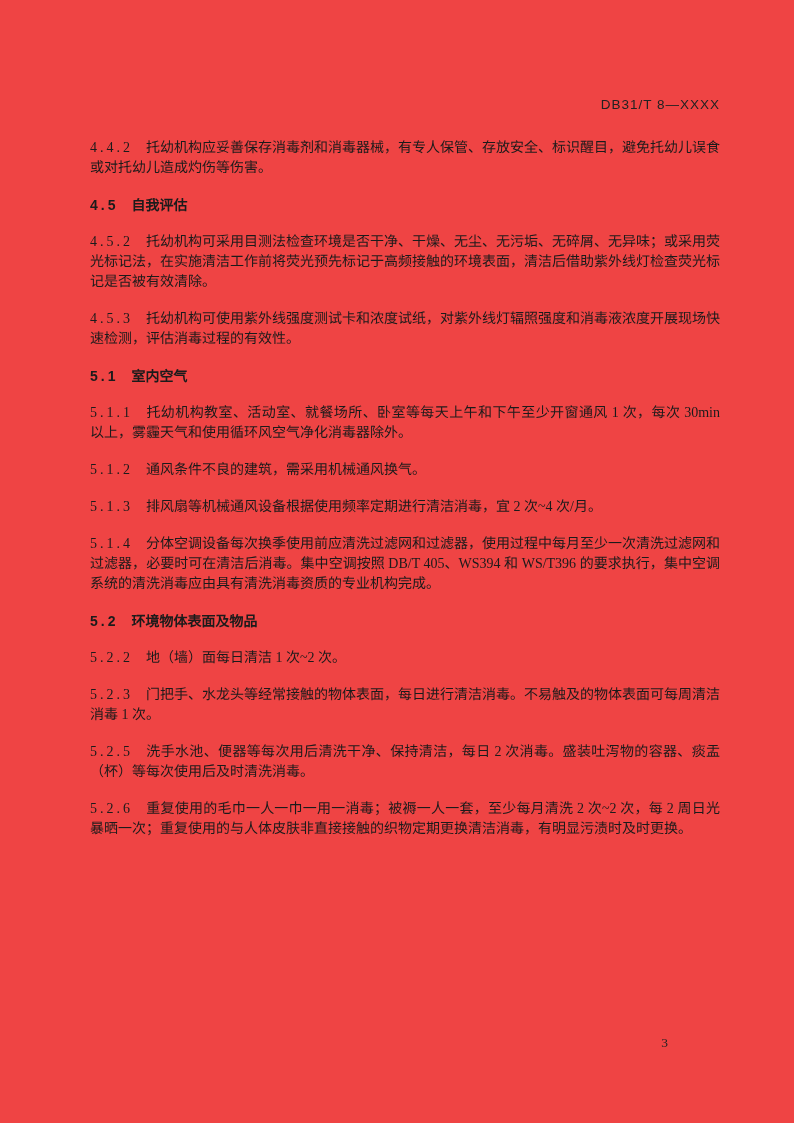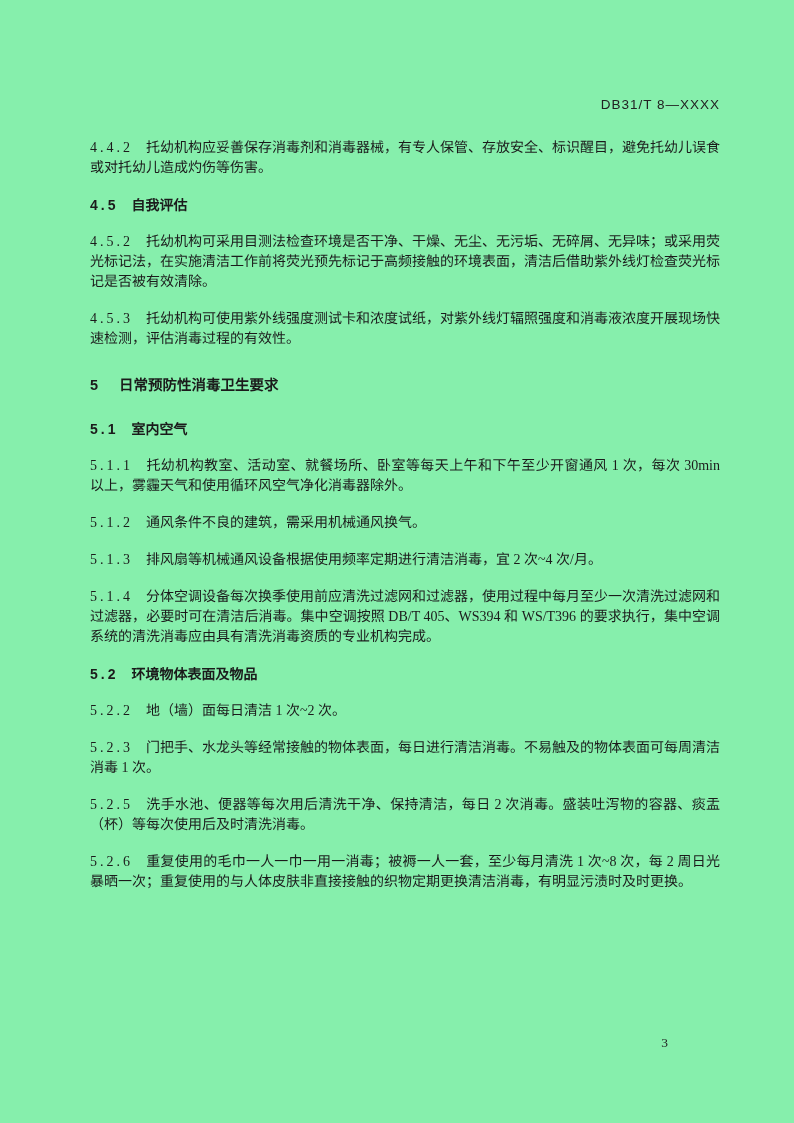--- a/index.html
+++ b/index.html
@@ -5,21 +5,21 @@
   html, body {
     margin: 0;
     padding: 0;
     background: #e8e8e8;
   }
   .page {
     position: relative;
     width: 794px;
     height: 1123px;
     margin: 0 auto;
-    background: #86efac;
+    background: #ef4444;
     color: #1b1b1b;
     font-family: "Liberation Serif", "DejaVu Serif", serif;
     overflow: hidden;
     box-sizing: border-box;
   }
   .running-header {
     position: absolute;
     top: 97px;
     left: 90px;
     width: 630px;
@@ -76,27 +76,26 @@
 
 <div class="page">
   <div class="running-header">DB31/T 8—XXXX</div>
 
   <main class="content" id="content">
 
   <p class="block para"><span class="num">4.4.2</span><span class="text">托幼机构应妥善保存消毒剂和消毒器械，有专人保管、存放安全、标识醒目，避免托幼儿误食或对托幼儿造成灼伤等伤害。</span></p>
       <h3 class="block h2"><span class="num">4.5</span><span class="text">自我评估</span></h3>
       <p class="block para"><span class="num">4.5.2</span><span class="text">托幼机构可采用目测法检查环境是否干净、干燥、无尘、无污垢、无碎屑、无异味；或采用荧光标记法，在实施清洁工作前将荧光预先标记于高频接触的环境表面，清洁后借助紫外线灯检查荧光标记是否被有效清除。</span></p>
       <p class="block para"><span class="num">4.5.3</span><span class="text">托幼机构可使用紫外线强度测试卡和浓度试纸，对紫外线灯辐照强度和消毒液浓度开展现场快速检测，评估消毒过程的有效性。</span></p>
-      <h2 class="block h1"><span class="num">5</span><span class="text">日常预防性消毒卫生要求</span></h2>
       <h3 class="block h2"><span class="num">5.1</span><span class="text">室内空气</span></h3>
       <p class="block para"><span class="num">5.1.1</span><span class="text">托幼机构教室、活动室、就餐场所、卧室等每天上午和下午至少开窗通风 1 次，每次 30min 以上，雾霾天气和使用循环风空气净化消毒器除外。</span></p>
       <p class="block para"><span class="num">5.1.2</span><span class="text">通风条件不良的建筑，需采用机械通风换气。</span></p>
       <p class="block para"><span class="num">5.1.3</span><span class="text">排风扇等机械通风设备根据使用频率定期进行清洁消毒，宜 2 次~4 次/月。</span></p>
       <p class="block para"><span class="num">5.1.4</span><span class="text">分体空调设备每次换季使用前应清洗过滤网和过滤器，使用过程中每月至少一次清洗过滤网和过滤器，必要时可在清洁后消毒。集中空调按照 DB/T 405、WS394 和 WS/T396 的要求执行，集中空调系统的清洗消毒应由具有清洗消毒资质的专业机构完成。</span></p>
       <h3 class="block h2"><span class="num">5.2</span><span class="text">环境物体表面及物品</span></h3>
       <p class="block para"><span class="num">5.2.2</span><span class="text">地（墙）面每日清洁 1 次~2 次。</span></p>
       <p class="block para"><span class="num">5.2.3</span><span class="text">门把手、水龙头等经常接触的物体表面，每日进行清洁消毒。不易触及的物体表面可每周清洁消毒 1 次。</span></p>
       <p class="block para"><span class="num">5.2.5</span><span class="text">洗手水池、便器等每次用后清洗干净、保持清洁，每日 2 次消毒。盛装吐泻物的容器、痰盂（杯）等每次使用后及时清洗消毒。</span></p>
-      <p class="block para"><span class="num">5.2.6</span><span class="text">重复使用的毛巾一人一巾一用一消毒；被褥一人一套，至少每月清洗 1 次~8 次，每 2 周日光暴晒一次；重复使用的与人体皮肤非直接接触的织物定期更换清洁消毒，有明显污渍时及时更换。</span></p>
+      <p class="block para"><span class="num">5.2.6</span><span class="text">重复使用的毛巾一人一巾一用一消毒；被褥一人一套，至少每月清洗 2 次~2 次，每 2 周日光暴晒一次；重复使用的与人体皮肤非直接接触的织物定期更换清洁消毒，有明显污渍时及时更换。</span></p>
     </main>
 
   <div class="page-number">3</div>
 </div>
 
 </body></html>

